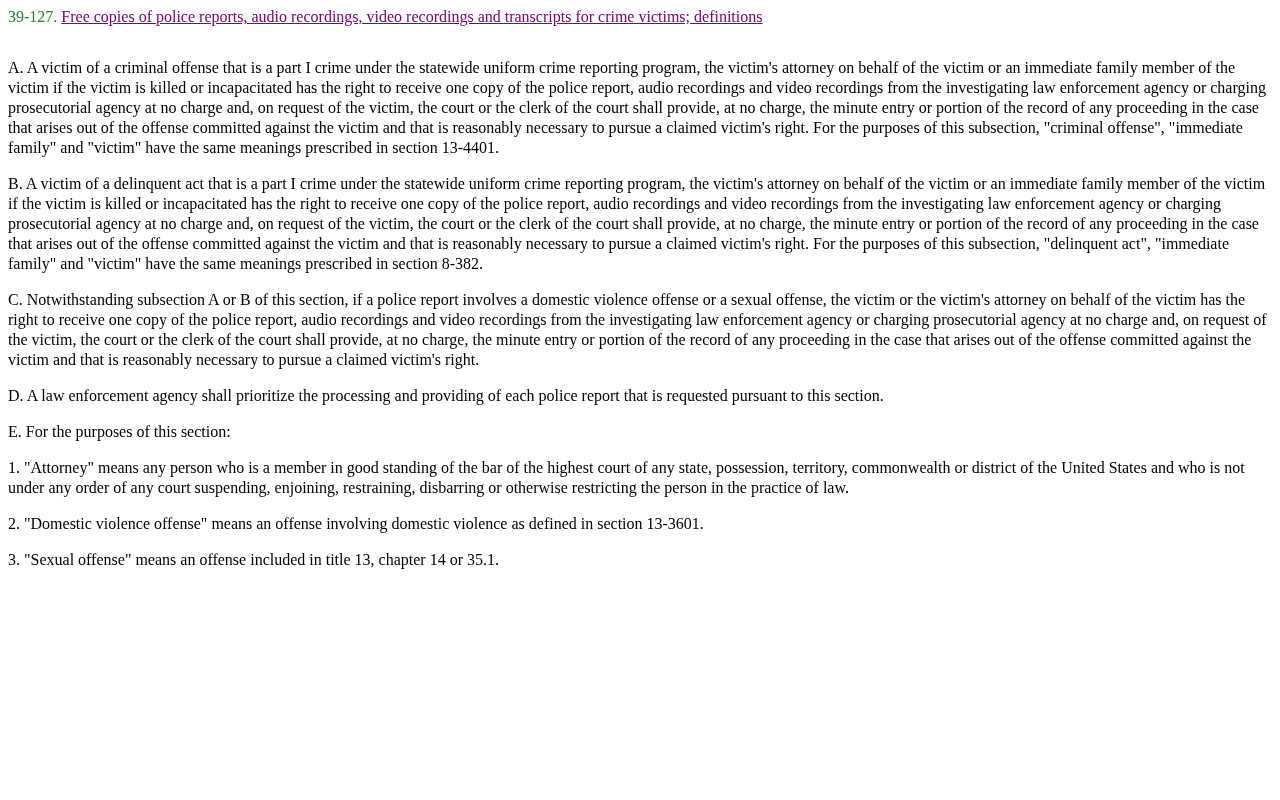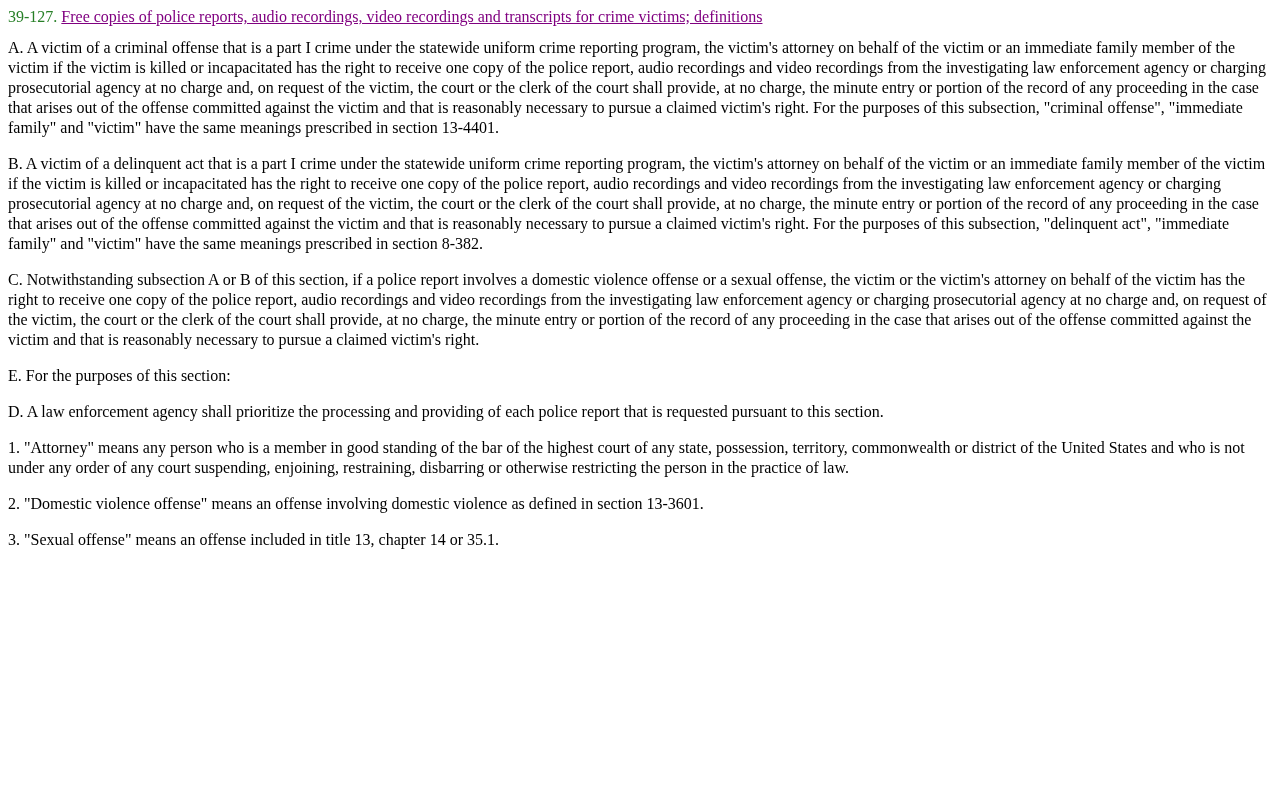--- a/index.html
+++ b/index.html
@@ -13,21 +13,21 @@
       overflow: hidden;
       font-family: "Liberation Serif", "DejaVu Serif", serif;
       font-size: 16px;
       line-height: 18px;
       color: #000000;
     }
     .doc {
       padding: 8px 8px 0 8px;
     }
     .heading {
-      margin: 0 0 12px 0;
+      margin: 0 0 32px 0;
       line-height: 18px;
     }
     .section-number {
       color: #267f26;
     }
     .section-title {
       color: #800080;
       text-decoration: underline;
       cursor: pointer;
     }
@@ -41,18 +41,18 @@
 
 <div class="doc">
   <p class="heading">
     <span class="section-number">39-127.</span>
     <a class="section-title">Free copies of police reports, audio recordings, video recordings and transcripts for crime victims; definitions</a>
   </p>
 
   <p class="para">A. A victim of a criminal offense that is a part I crime under the statewide uniform crime reporting program, the victim's attorney on behalf of the victim or an immediate family member of the victim if the victim is killed or incapacitated has the right to receive one copy of the police report, audio recordings and video recordings from the investigating law enforcement agency or charging prosecutorial agency at no charge and, on request of the victim, the court or the clerk of the court shall provide, at no charge, the minute entry or portion of the record of any proceeding in the case that arises out of the offense committed against the victim and that is reasonably necessary to pursue a claimed victim's right. For the purposes of this subsection, "criminal offense", "immediate family" and "victim" have the same meanings prescribed in section 13-4401.</p>
   <p class="para">B. A victim of a delinquent act that is a part I crime under the statewide uniform crime reporting program, the victim's attorney on behalf of the victim or an immediate family member of the victim if the victim is killed or incapacitated has the right to receive one copy of the police report, audio recordings and video recordings from the investigating law enforcement agency or charging prosecutorial agency at no charge and, on request of the victim, the court or the clerk of the court shall provide, at no charge, the minute entry or portion of the record of any proceeding in the case that arises out of the offense committed against the victim and that is reasonably necessary to pursue a claimed victim's right. For the purposes of this subsection, "delinquent act", "immediate family" and "victim" have the same meanings prescribed in section 8-382.</p>
   <p class="para">C. Notwithstanding subsection A or B of this section, if a police report involves a domestic violence offense or a sexual offense, the victim or the victim's attorney on behalf of the victim has the right to receive one copy of the police report, audio recordings and video recordings from the investigating law enforcement agency or charging prosecutorial agency at no charge and, on request of the victim, the court or the clerk of the court shall provide, at no charge, the minute entry or portion of the record of any proceeding in the case that arises out of the offense committed against the victim and that is reasonably necessary to pursue a claimed victim's right.</p>
+  <p class="para">D. A law enforcement agency shall prioritize the processing and providing of each police report that is requested pursuant to this section.</p>
   <p class="para">E. For the purposes of this section:</p>
-  <p class="para">D. A law enforcement agency shall prioritize the processing and providing of each police report that is requested pursuant to this section.</p>
   <p class="para">1. "Attorney" means any person who is a member in good standing of the bar of the highest court of any state, possession, territory, commonwealth or district of the United States and who is not under any order of any court suspending, enjoining, restraining, disbarring or otherwise restricting the person in the practice of law.</p>
   <p class="para">2. "Domestic violence offense" means an offense involving domestic violence as defined in section 13-3601.</p>
   <p class="para">3. "Sexual offense" means an offense included in title 13, chapter 14 or 35.1.</p>
 </div>
 
 </body></html>

